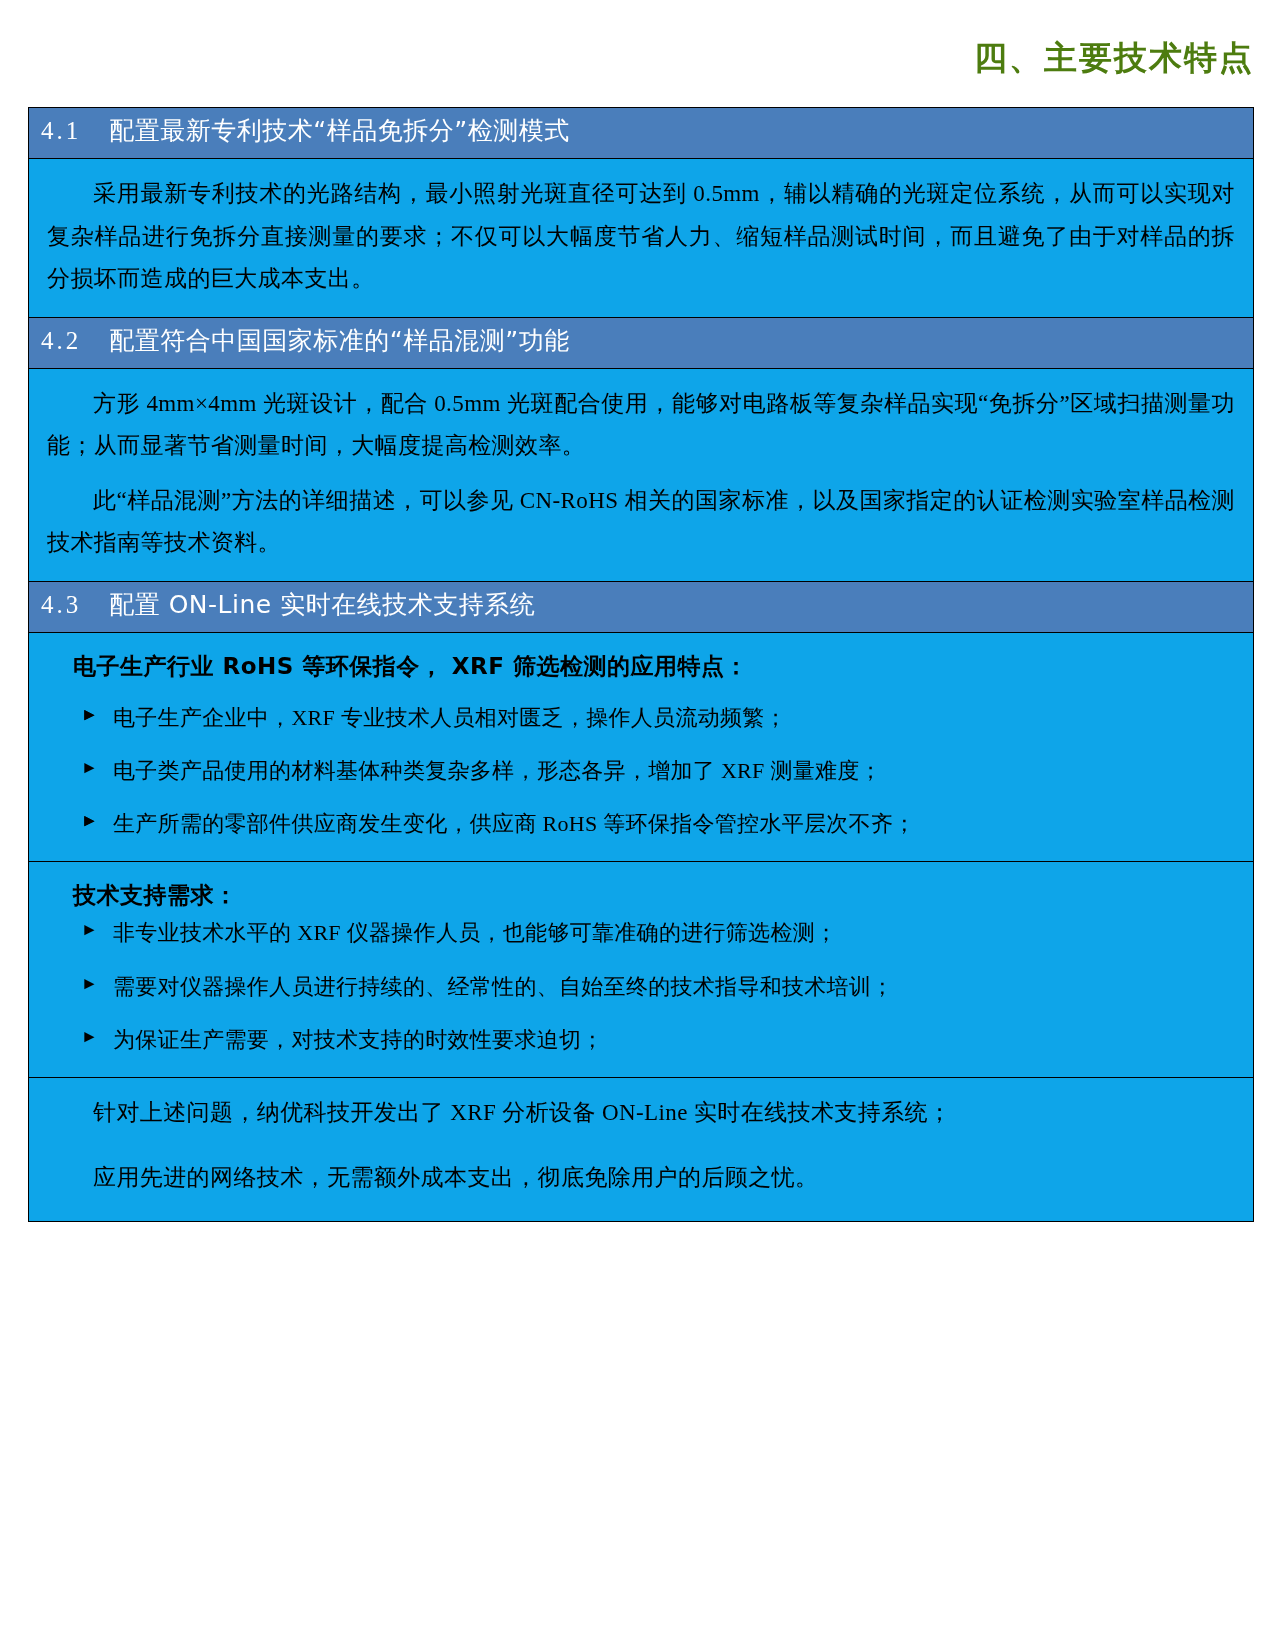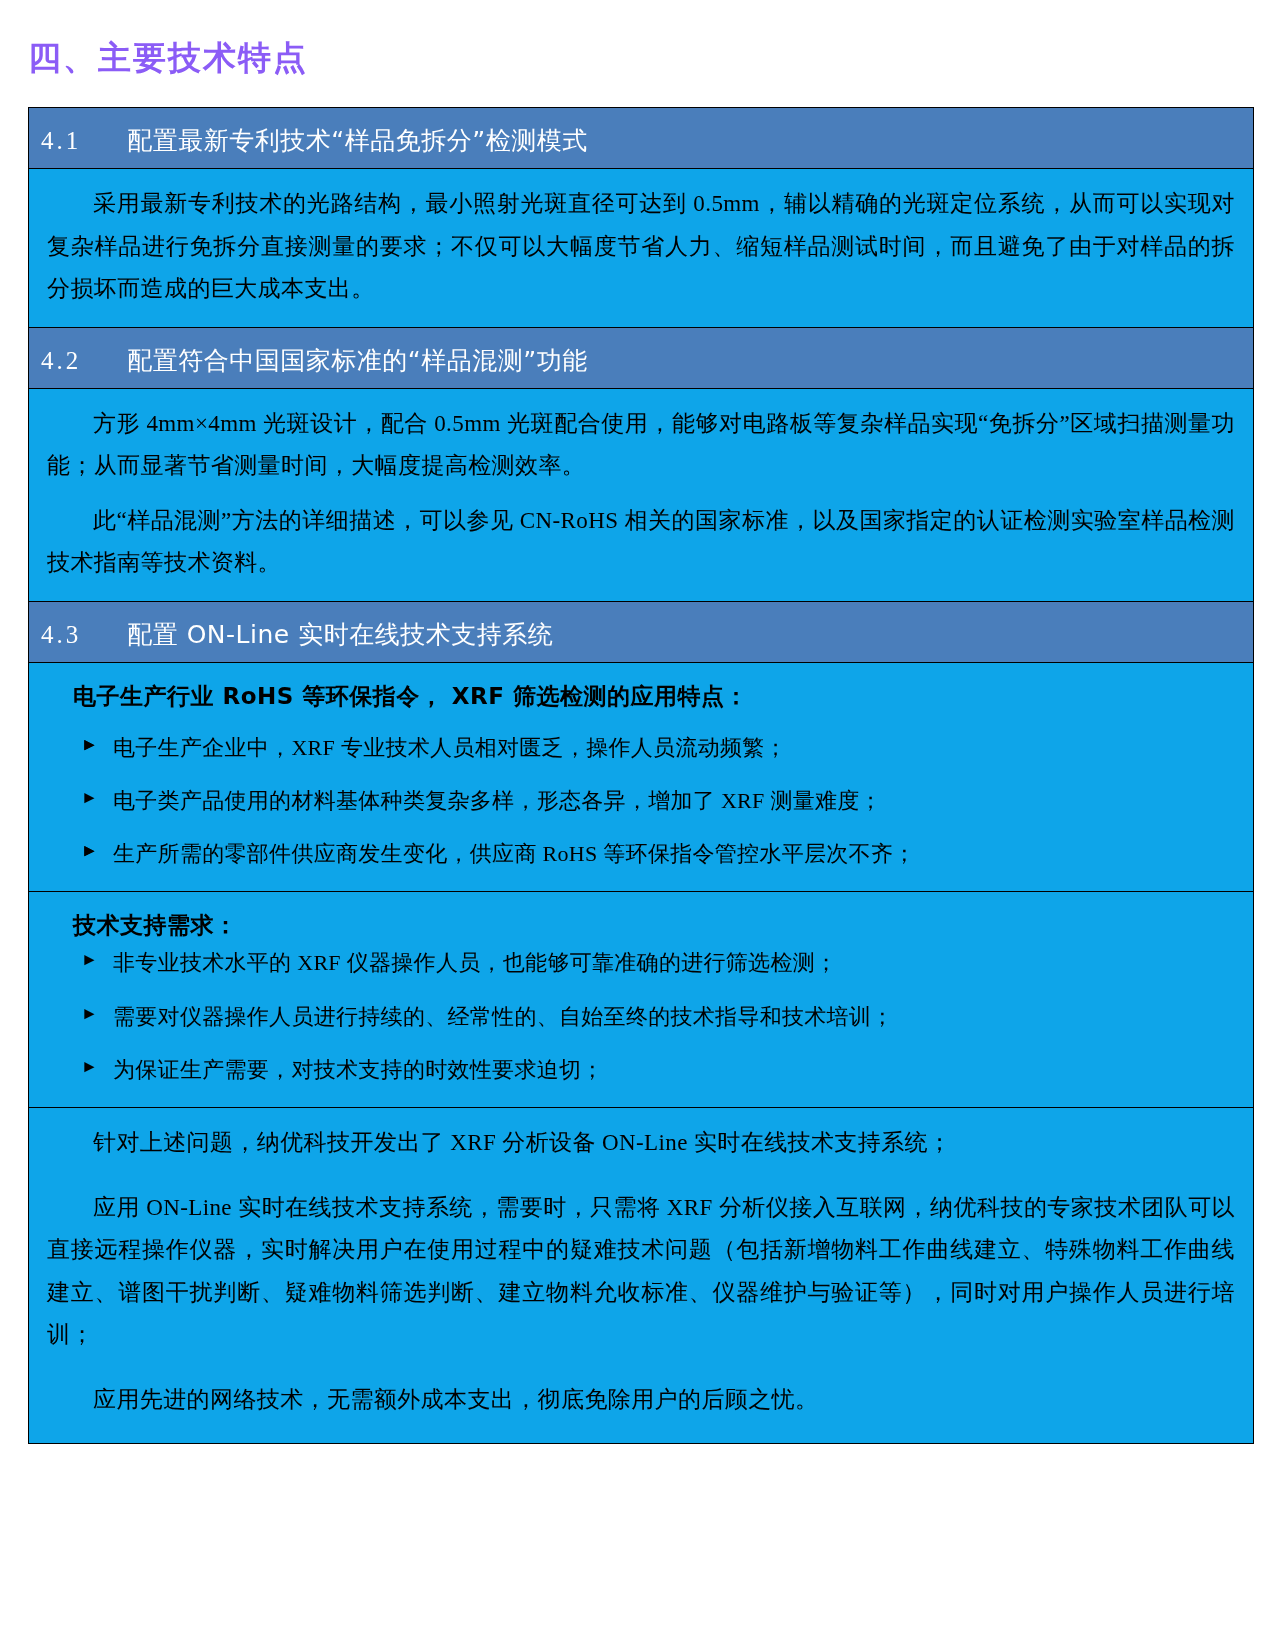--- a/index.html
+++ b/index.html
@@ -14,51 +14,50 @@
     color: #000000;
   }
   .page {
     width: 1282px;
     min-height: 1652px;
     box-sizing: border-box;
     padding: 22px 28px 10px 28px;
     position: relative;
   }
   .doc-title {
-    text-align: left;
+    text-align: right;
     font-family: Liberation Serif, serif;
     font-weight: bold;
     font-size: 33px;
     letter-spacing: 2px;
     margin: 14px 0 26px 0;
-    color: #8b5cf6;
+    color: #4d7c0f;
   }
   .table {
     border: 1px solid #000;
     border-collapse: collapse;
     width: 1224px;
     margin: 0 auto;
   }
   .row {
     border-bottom: 1px solid #000;
   }
   .row:last-child { border-bottom: none; }
 
   .hdr {
     background: #4a7ebb;
     color: #ffffff;
     font-family: "DejaVu Sans", sans-serif;
     font-size: 25px;
     font-weight: normal;
-    padding: 16px 12px 11px 12px;
+    padding: 6px 12px 11px 12px;
     letter-spacing: 0.5px;
     white-space: nowrap;
     display: flex;
     align-items: baseline;
-    gap: 18px;
   }
   .hdr .num {
     font-family: "Liberation Serif", serif;
     letter-spacing: 3px;
     margin-right: 28px;
     font-size: 25px;
   }
   .body-cell {
     padding: 14px 18px 16px 18px;
     background: #0ea5e9;
@@ -165,19 +164,18 @@
           <li><span class="bl">►</span><span>非专业技术水平的 XRF 仪器操作人员，也能够可靠准确的进行筛选检测；</span></li>
           <li><span class="bl">►</span><span>需要对仪器操作人员进行持续的、经常性的、自始至终的技术指导和技术培训；</span></li>
           <li><span class="bl">►</span><span>为保证生产需要，对技术支持的时效性要求迫切；</span></li>
         </ul>
       </div>
     </div>
 
     <div class="row">
       <div class="body-cell final-cell">
         <p class="para">针对上述问题，纳优科技开发出了 XRF 分析设备 ON-Line 实时在线技术支持系统；</p>
-        <p class="para">应用 ON-Line 实时在线技术支持系统，需要时，只需将 XRF 分析仪接入互联网，纳优科技的专家技术团队可以直接远程操作仪器，实时解决用户在使用过程中的疑难技术问题（包括新增物料工作曲线建立、特殊物料工作曲线建立、谱图干扰判断、疑难物料筛选判断、建立物料允收标准、仪器维护与验证等），同时对用户操作人员进行培训；</p>
         <p class="para">应用先进的网络技术，无需额外成本支出，彻底免除用户的后顾之忧。</p>
       </div>
     </div>
 
   </div>
 </div>
 
 </body></html>

